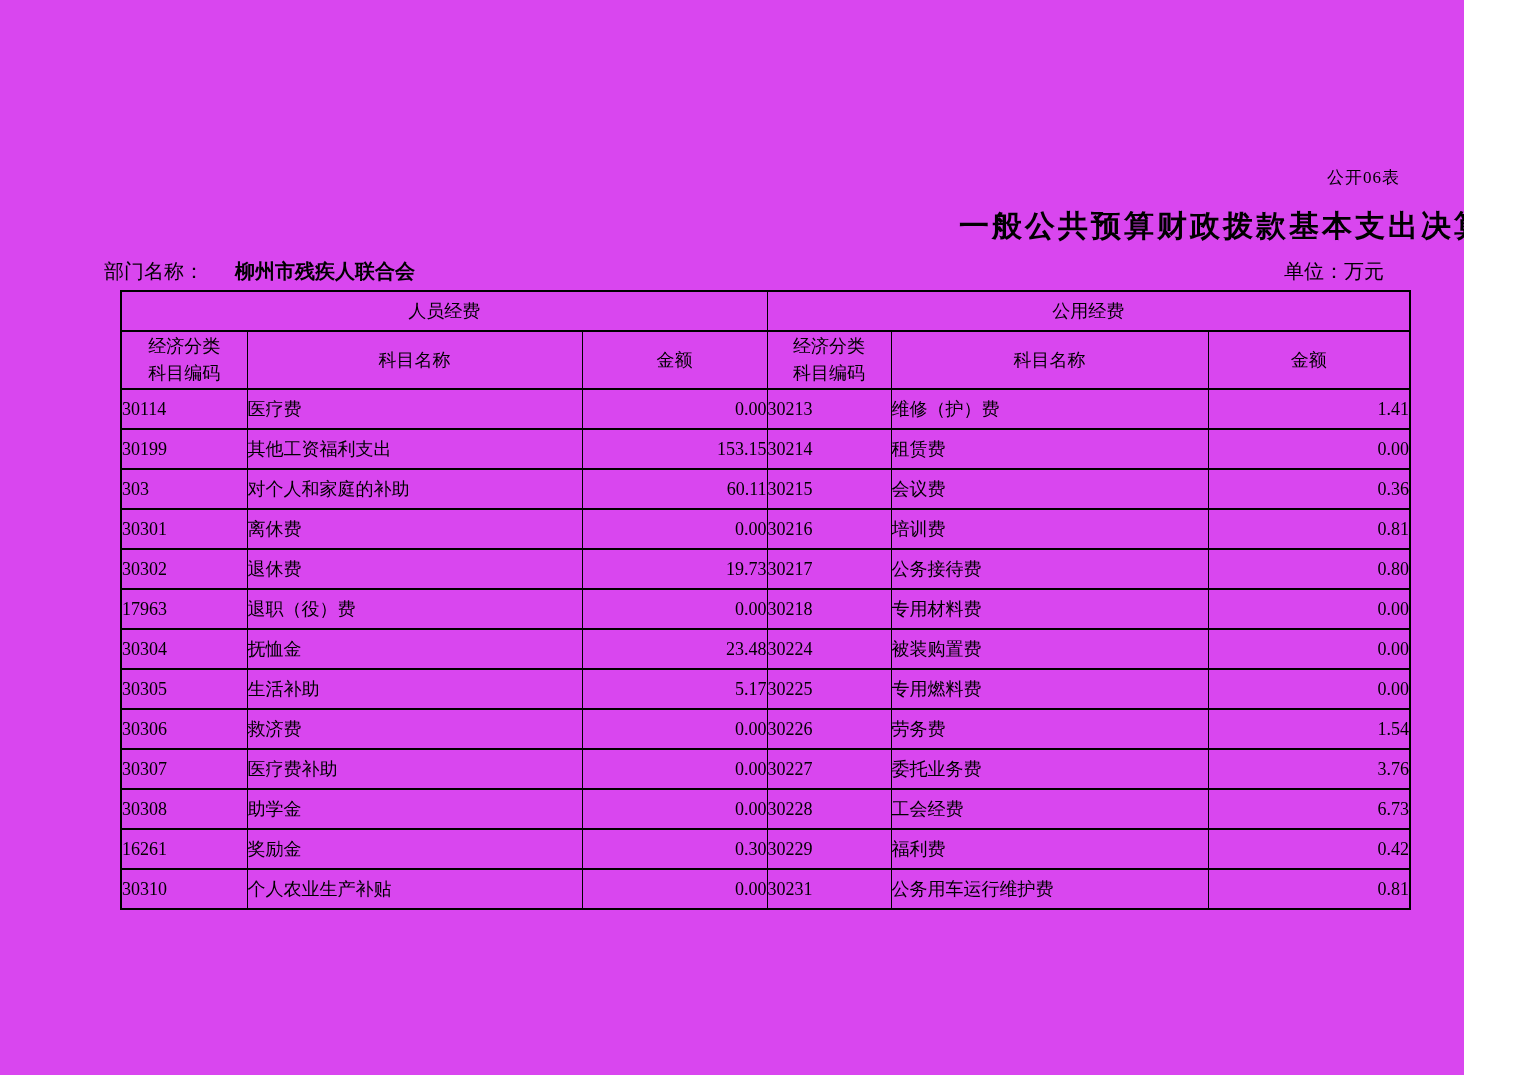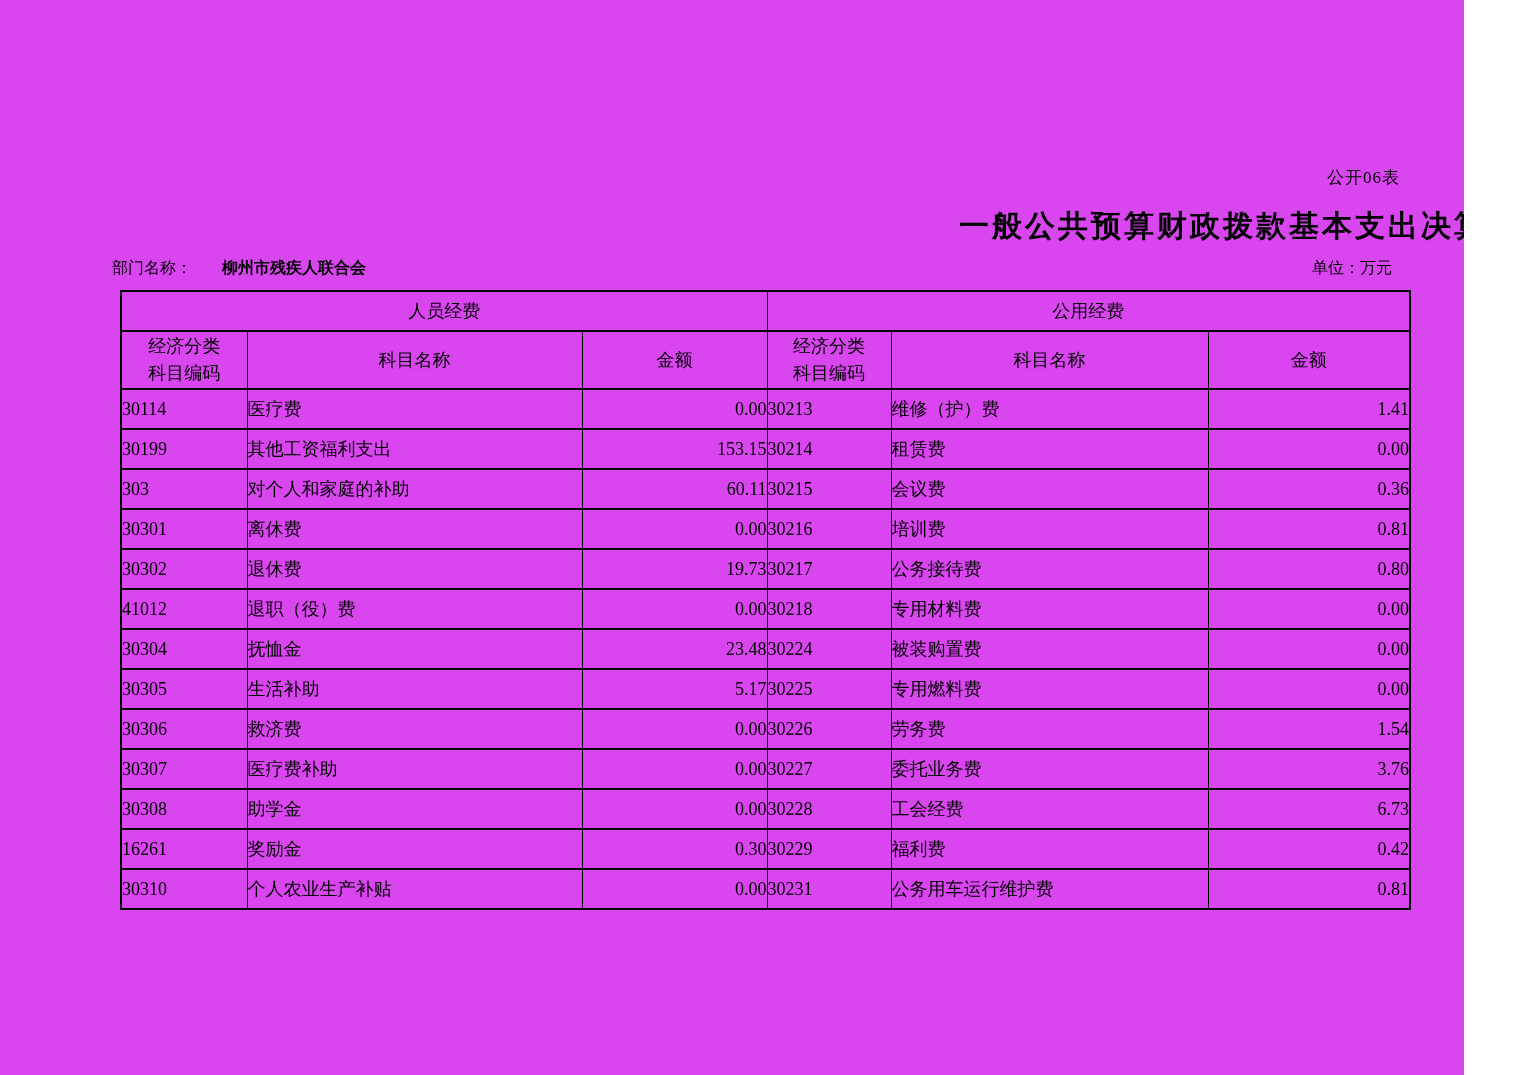--- a/index.html
+++ b/index.html
@@ -13,22 +13,22 @@
 
   .doc-label {
     position: absolute; top: 166px; left: 120px; width: 1280px;
     text-align: right; font-size: 17px; letter-spacing: 1px;
   }
   .doc-title {
     position: absolute; top: 206px; left: 0; width: 1520px;
     text-align: right; font-size: 30px; font-weight: bold; letter-spacing: 3px;
   }
   .meta-row {
-    position: absolute; top: 258px; left: 112px; width: 1280px;
-    font-size: 16px; height: 22px;
+    position: absolute; top: 258px; left: 104px; width: 1280px;
+    font-size: 20px; height: 22px;
   }
   .dept-label { display: inline-block; }
   .dept-name  { display: inline-block; margin-left: 26px; font-weight: bold; }
   .unit-label { position: absolute; right: 0; top: 0; margin-left: 16px; }
 
   table.budget {
     position: absolute; left: 120px; top: 290px; width: 1289px;
     border-collapse: collapse; table-layout: fixed;
     border: 2px solid #000;
   }
@@ -128,21 +128,21 @@
     </tr>
     <tr class="data-row">
       <td class="cell-code">30302</td>
       <td class="cell-name">退休费</td>
       <td class="cell-amount">19.73</td>
       <td class="cell-code">30217</td>
       <td class="cell-name">公务接待费</td>
       <td class="cell-amount">0.80</td>
     </tr>
     <tr class="data-row">
-      <td class="cell-code">41012</td>
+      <td class="cell-code">17963</td>
       <td class="cell-name">退职（役）费</td>
       <td class="cell-amount">0.00</td>
       <td class="cell-code">30218</td>
       <td class="cell-name">专用材料费</td>
       <td class="cell-amount">0.00</td>
     </tr>
     <tr class="data-row">
       <td class="cell-code">30304</td>
       <td class="cell-name">抚恤金</td>
       <td class="cell-amount">23.48</td>

